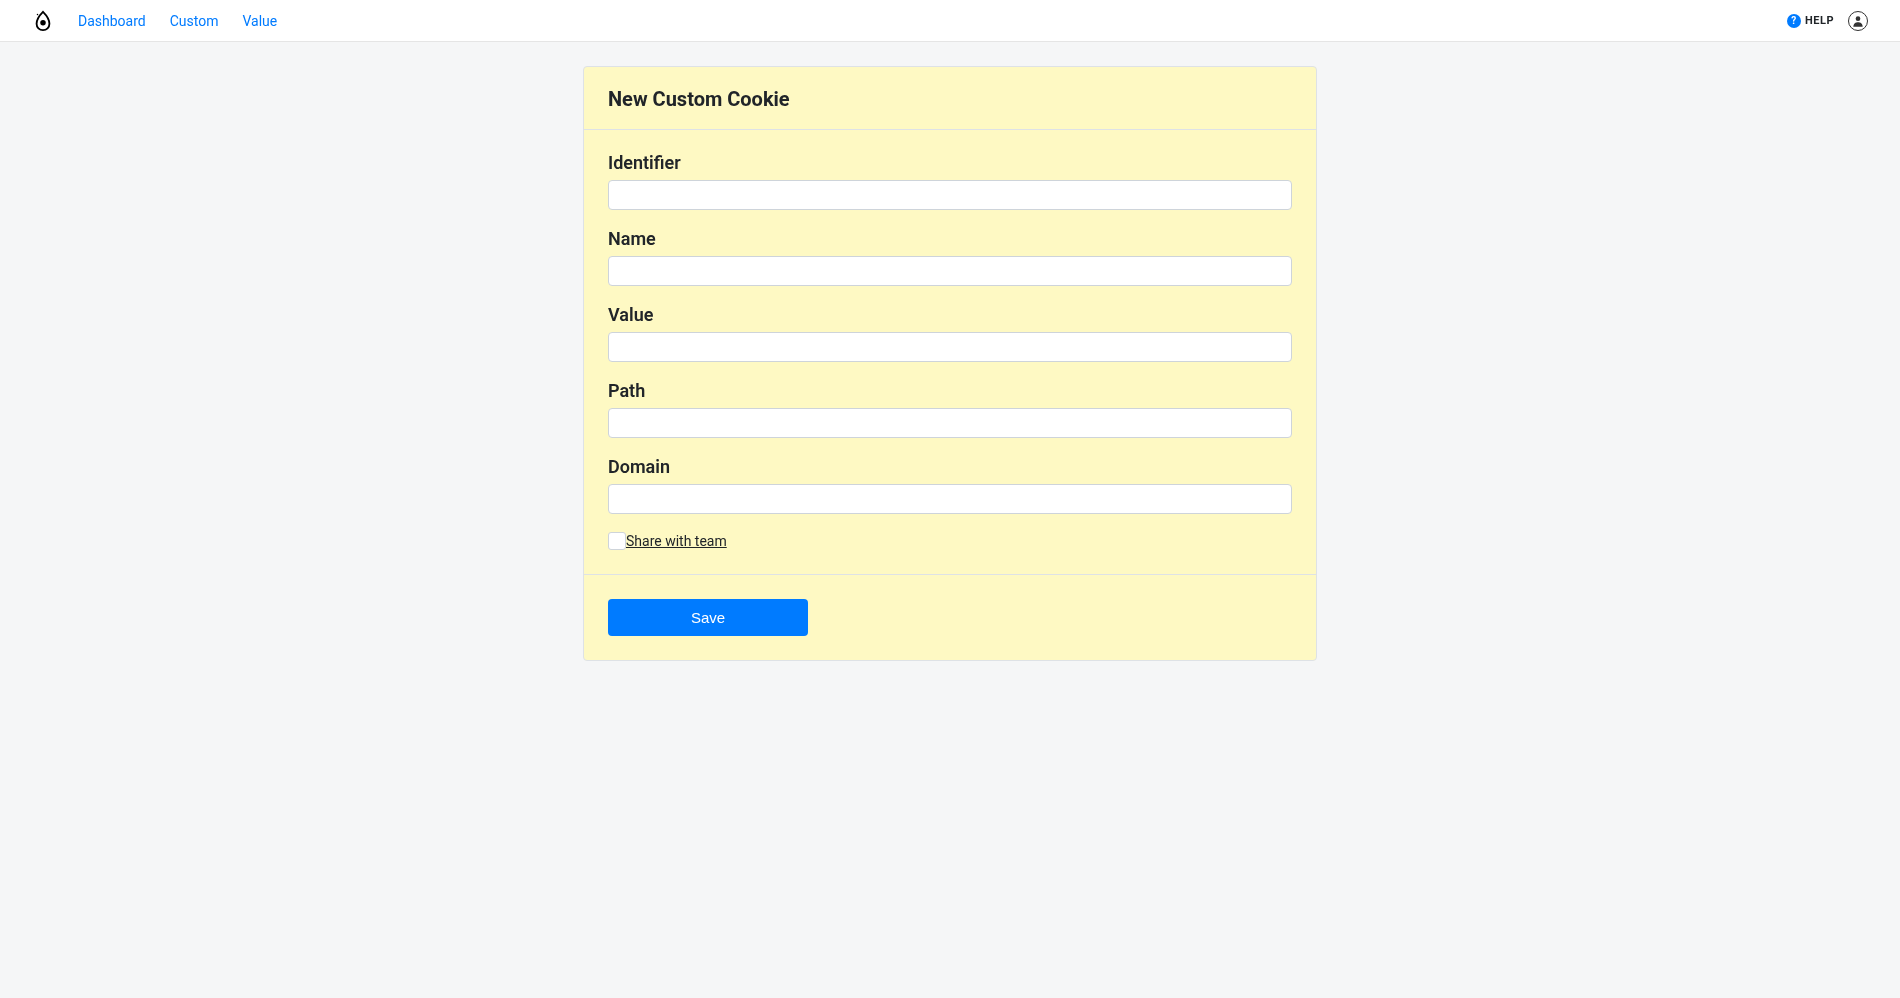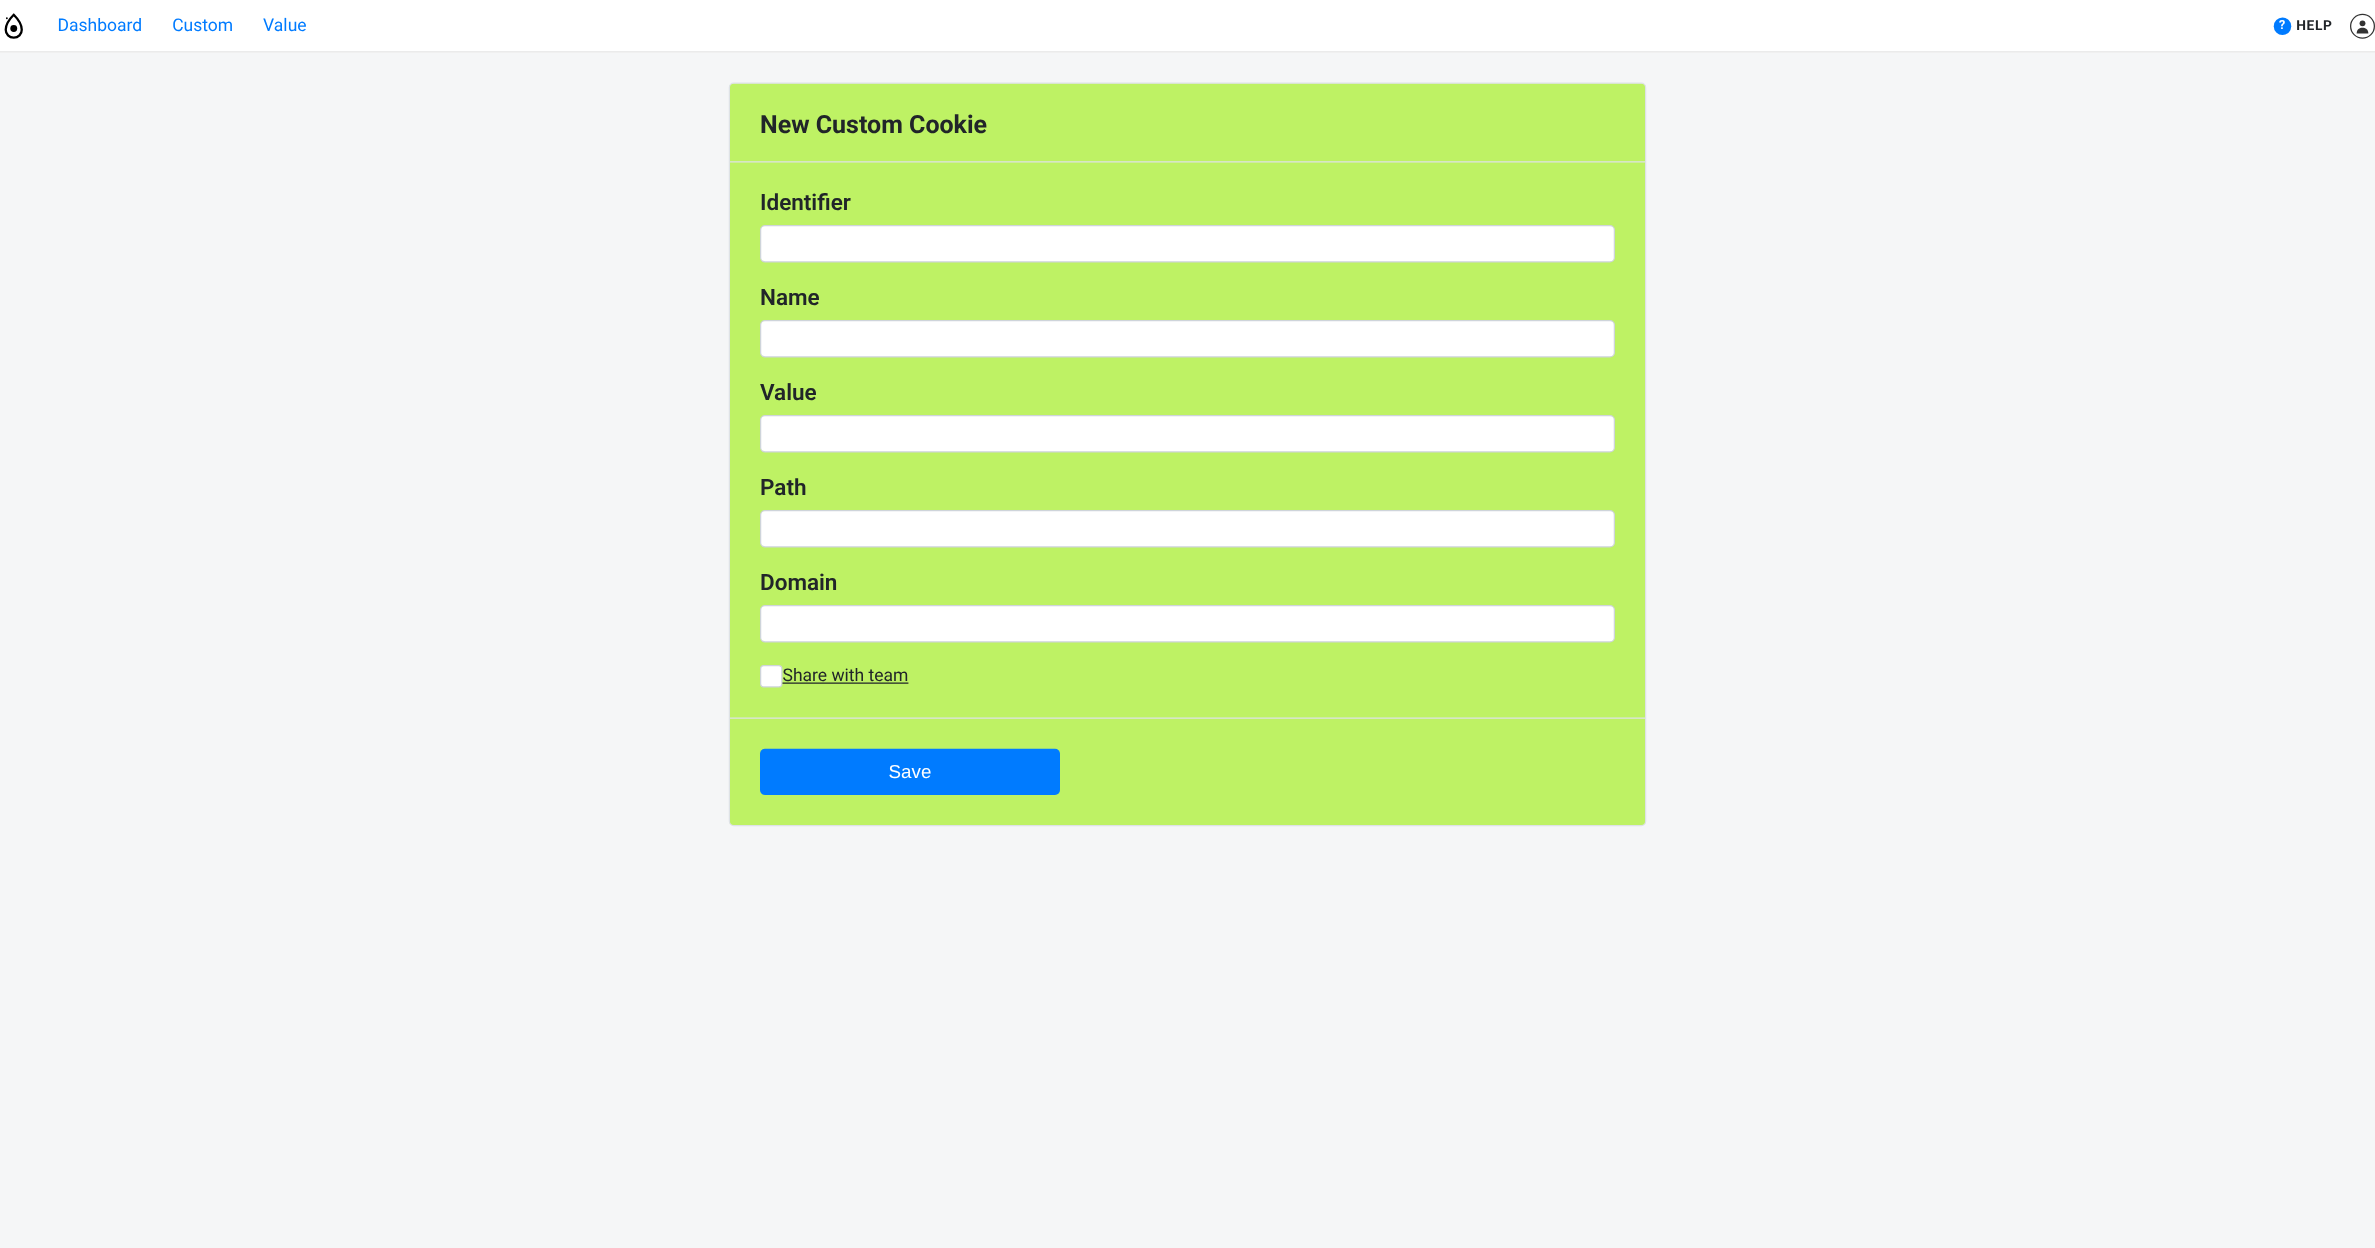--- a/index.html
+++ b/index.html
@@ -12,21 +12,21 @@
       background: #f5f6f7;
       color: #212529;
       font-size: 14px;
     }
     .navbar {
       background: #fff;
       border-bottom: 1px solid #e5e5e5;
       height: 42px;
       display: flex;
       align-items: center;
-      padding: 0 0;
+      padding: 0 32px;
       justify-content: space-between;
     }
     .navbar-left {
       display: flex;
       align-items: center;
       gap: 24px;
     }
     .logo {
       width: 22px;
       height: 22px;
@@ -82,21 +82,21 @@
     }
     .avatar svg {
       width: 14px;
       height: 14px;
     }
     .container {
       max-width: 734px;
       margin: 24px auto;
     }
     .card {
-      background: #bef264;
+      background: #fef9c3;
       border: 1px solid #dee2e6;
       border-radius: 4px;
     }
     .card-header {
       padding: 20px 24px 18px;
       border-bottom: 1px solid #dee2e6;
     }
     .card-title {
       font-size: 20px;
       font-weight: 700;
@@ -158,21 +158,21 @@
       padding: 24px;
     }
     .btn-primary {
       background: #007bff;
       color: #fff;
       border: none;
       border-radius: 4px;
       padding: 10px 0;
       font-size: 15px;
       cursor: pointer;
-      width: 240px;
+      width: 200px;
       text-align: center;
     }
   </style>
 </head>
 <body>
 
 <nav class="navbar">
   <div class="navbar-left">
     <div class="logo">
       <svg viewBox="0 0 24 24" width="22" height="22" fill="none" stroke="#000" stroke-width="2">

